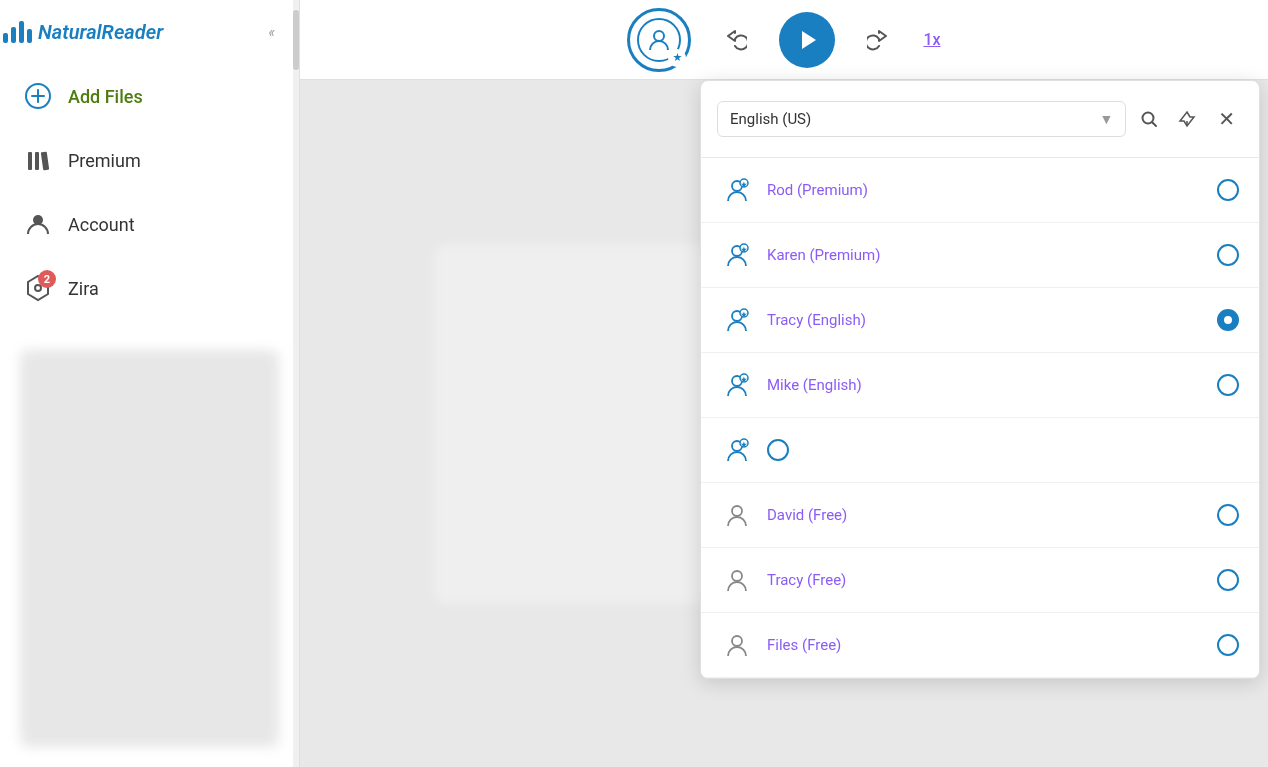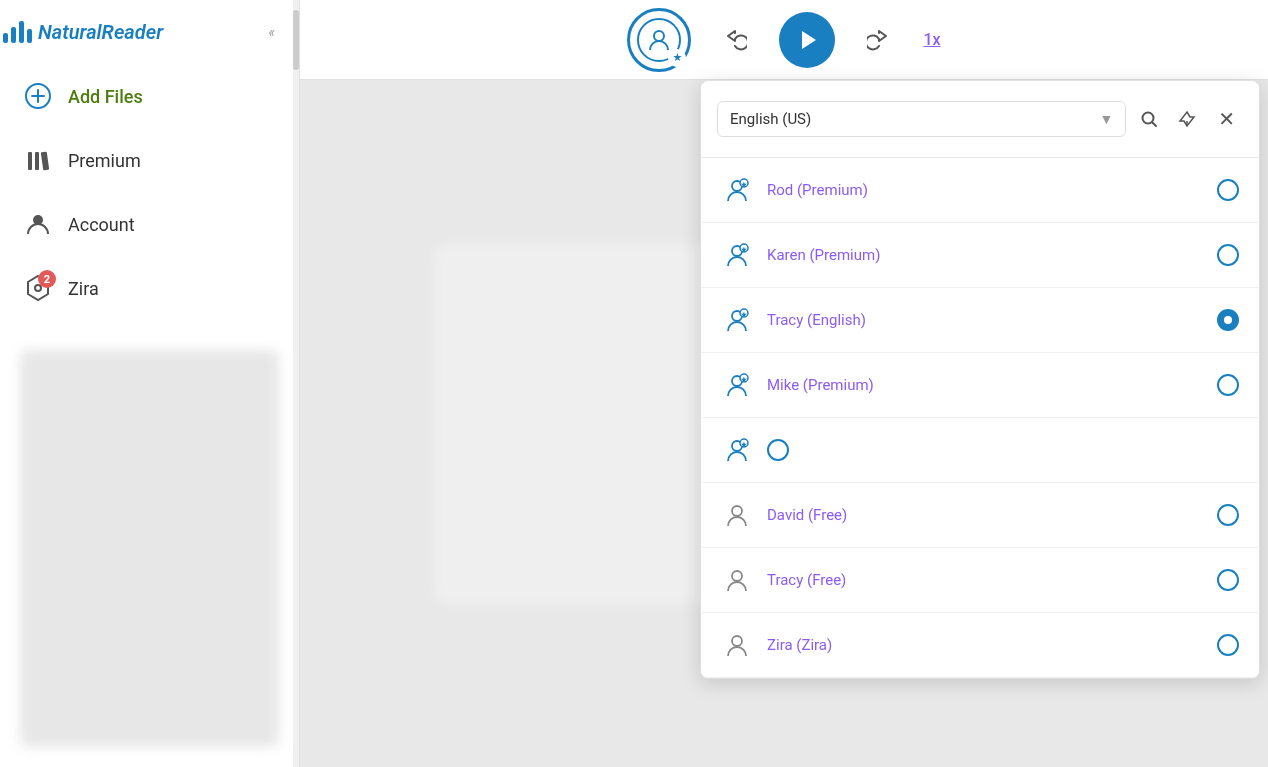--- a/index.html
+++ b/index.html
@@ -578,21 +578,21 @@
   </div>
           <div class="voice-item">
     <div class="voice-item-icon">
       <svg width="30" height="30" viewBox="0 0 30 30" fill="none">
             <circle cx="15" cy="11" r="5" stroke="#1a7fc1" stroke-width="1.8" fill="none"></circle>
             <path d="M6 26c0-4.971 4.029-9 9-9s9 4.029 9 9" stroke="#1a7fc1" stroke-width="1.8" fill="none"></path>
             <circle cx="22" cy="8" r="4" fill="#fff" stroke="#1a7fc1" stroke-width="1.5"></circle>
             <text x="22" y="11.5" text-anchor="middle" font-size="7" fill="#1a7fc1" font-weight="bold">★</text>
            </svg>
     </div>
-    <span class="voice-item-name">Mike (Premium)</span>
+    <span class="voice-item-name">Mike (English)</span>
     <div class="radio-btn"></div>
   </div>
           <div class="voice-item">
     <div class="voice-item-icon">
       <svg width="30" height="30" viewBox="0 0 30 30" fill="none">
             <circle cx="15" cy="11" r="5" stroke="#1a7fc1" stroke-width="1.8" fill="none"></circle>
             <path d="M6 26c0-4.971 4.029-9 9-9s9 4.029 9 9" stroke="#1a7fc1" stroke-width="1.8" fill="none"></path>
             <circle cx="22" cy="8" r="4" fill="#fff" stroke="#1a7fc1" stroke-width="1.5"></circle>
             <text x="22" y="11.5" text-anchor="middle" font-size="7" fill="#1a7fc1" font-weight="bold">★</text>
            </svg>
@@ -619,20 +619,20 @@
     <span class="voice-item-name">Tracy (Free)</span>
     <div class="radio-btn"></div>
   </div>
           <div class="voice-item">
     <div class="voice-item-icon">
       <svg width="30" height="30" viewBox="0 0 30 30" fill="none">
             <circle cx="15" cy="11" r="5" stroke="#888" stroke-width="1.8" fill="none"></circle>
             <path d="M6 26c0-4.971 4.029-9 9-9s9 4.029 9 9" stroke="#888" stroke-width="1.8" fill="none"></path>
            </svg>
     </div>
-    <span class="voice-item-name">Zira (Zira)</span>
+    <span class="voice-item-name">Files (Free)</span>
     <div class="radio-btn"></div>
   </div>
         </div>
     </div>
 
   </div>
 </div>
 
 </body></html>

